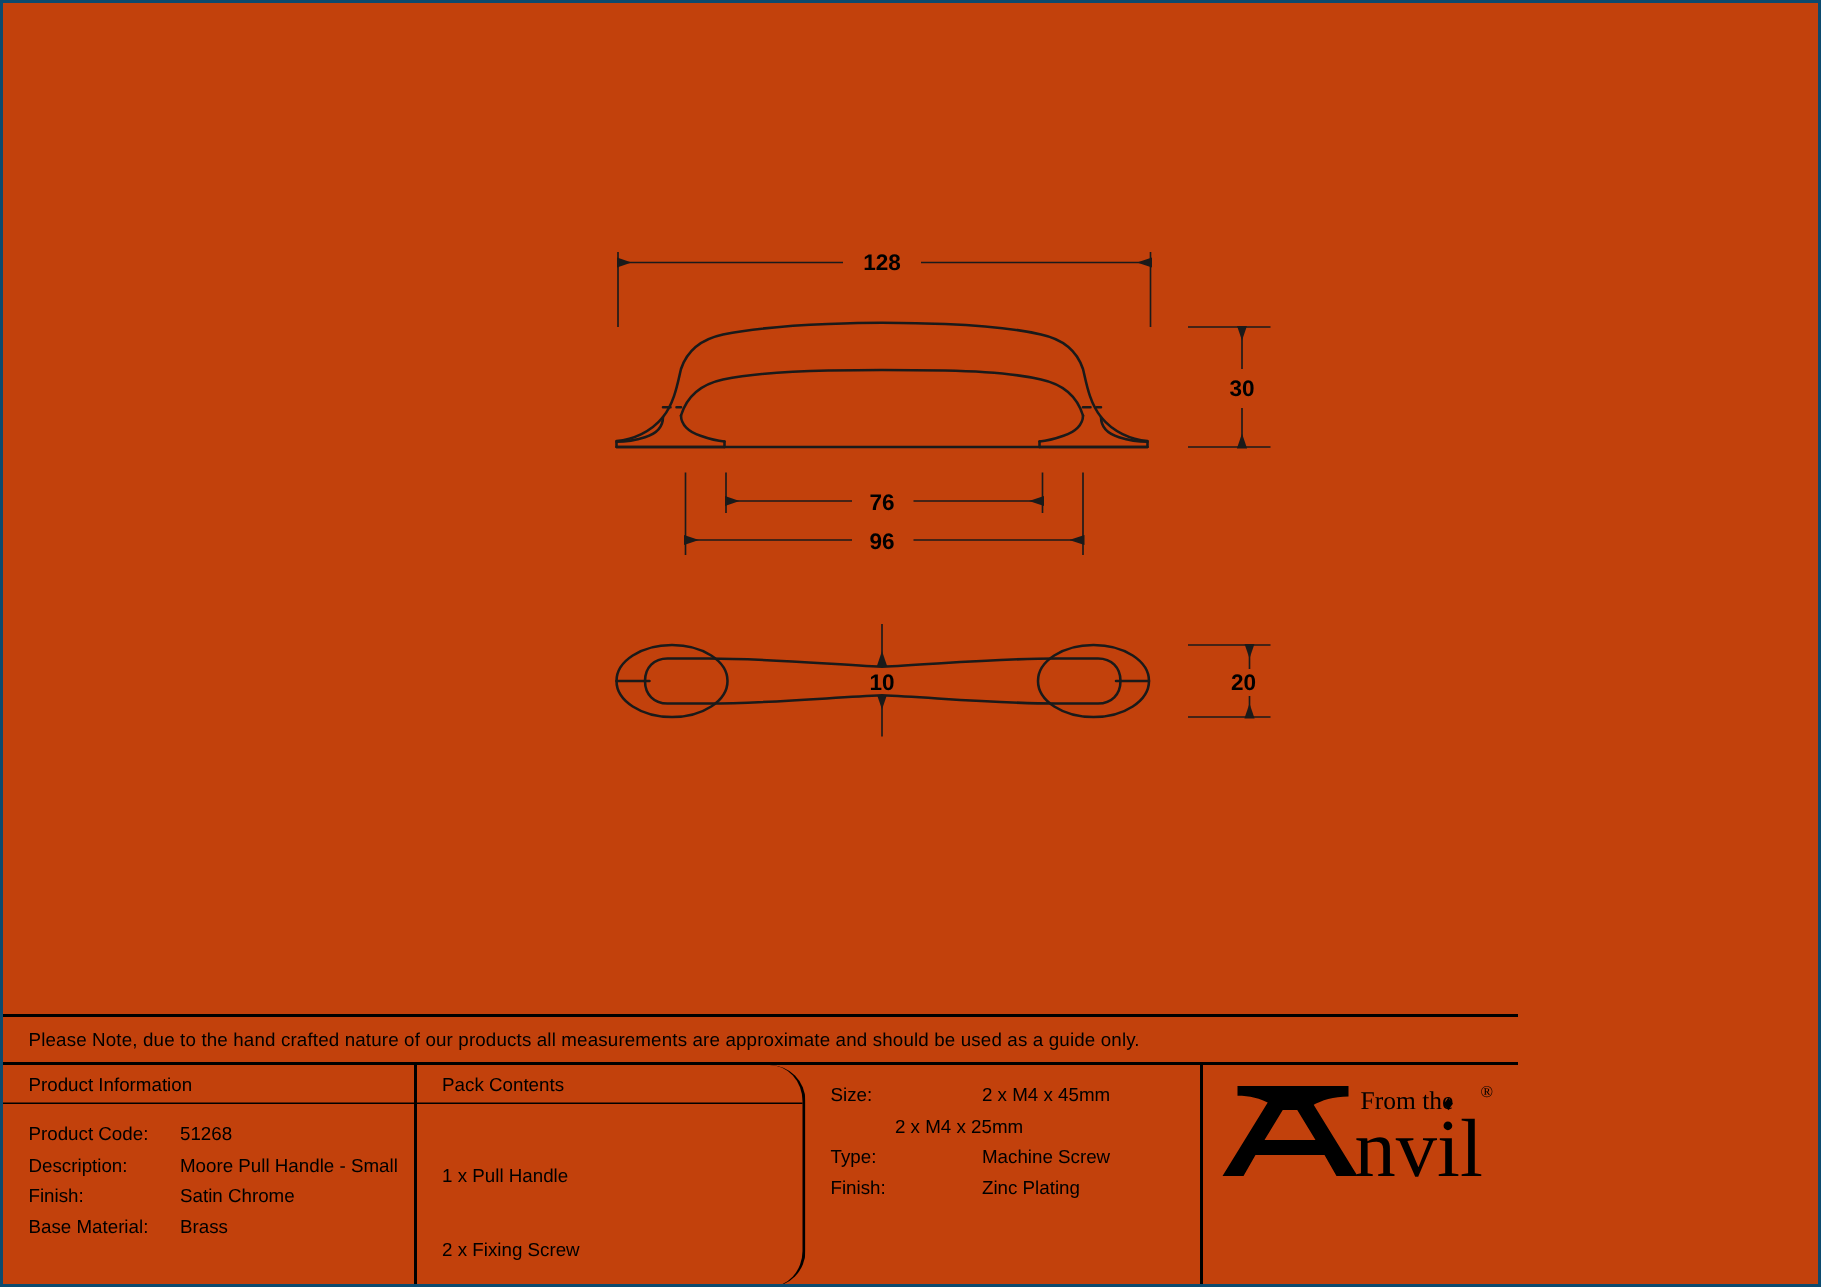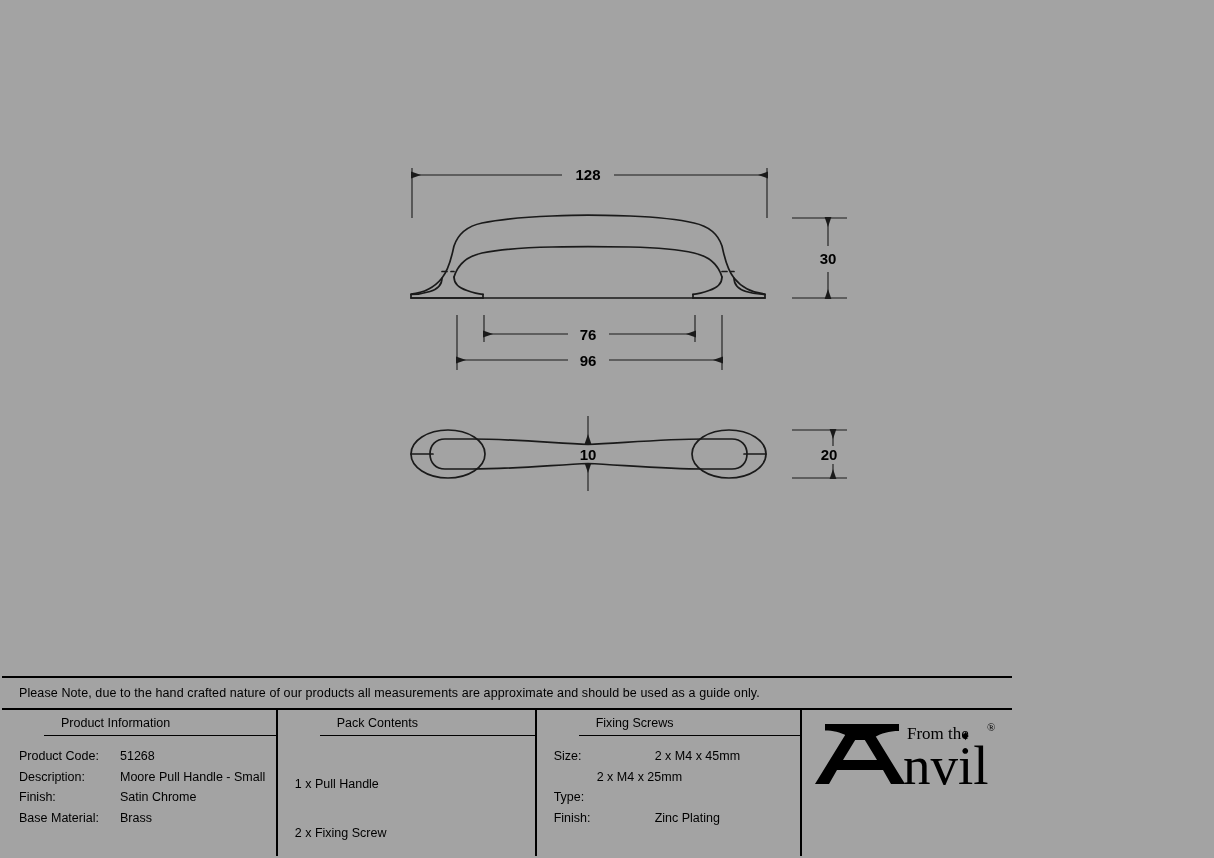--- a/index.html
+++ b/index.html
@@ -8,23 +8,23 @@
     background: #ffffff;
   }
   body {
     font-family: "Liberation Sans", sans-serif;
     color: #000000;
   }
   #sheet {
     position: relative;
     width: 1214px;
     height: 858px;
-    background: #a3a3a3;
-    box-sizing: border-box;
-    border: 2px solid #a3a3a3;
+    background: #c2410c;
+    box-sizing: border-box;
+    border: 2px solid #0c4a6e;
     overflow: hidden;
   }
   #drawing-area {
     position: absolute;
     left: 0;
     top: 0;
     width: 1214px;
     height: 676px;
   }
   #drawing-svg {
@@ -63,32 +63,31 @@
   #table-wrap {
     display: flex;
     height: 148px;
     box-sizing: border-box;
   }
   .tcol {
     box-sizing: border-box;
     position: relative;
   }
   .tcol.c1 { width: 344px; border-right: 2px solid #000000; }
-  .tcol.c2 { width: 323px; border-right: 2px solid #000000; }
+  .tcol.c2 { width: 323px; border-right: 2px solid #000000; border-radius: 24px; }
   .tcol.c3 { width: 331px; border-right: 2px solid #000000; }
   .tcol.c4 { width: 210px; }
   .col-head {
     box-sizing: border-box;
     height: 26px;
     border-bottom: 1.5px solid #000000;
     display: flex;
     align-items: center;
     padding-left: 17px;
     font-size: 12.5px;
-    margin-left: 42px;
   }
   .col-body {
     padding: 10px 0 0 17px;
     font-size: 12.5px;
   }
   .kv {
     display: flex;
     line-height: 20.6px;
   }
   .kv .k { width: 101px; flex: 0 0 101px; }
@@ -278,29 +277,29 @@
 
       <div class="tcol c2">
         <div class="col-head">Pack Contents</div>
         <div class="col-body">
           <div class="plain-line">1 x Pull Handle</div>
           <div class="plain-line">2 x Fixing Screw</div>
         </div>
       </div>
 
       <div class="tcol c3">
-        <div class="col-head">Fixing Screws</div>
         <div class="col-body">
           <div class="kv">
             <span class="k">Size:</span>
             <span class="v">2 x M4 x 45mm</span>
           </div>
           <div class="indent-v">2 x M4 x 25mm</div>
           <div class="kv">
             <span class="k">Type:</span>
+            <span class="v">Machine Screw</span>
           </div>
           <div class="kv">
             <span class="k">Finish:</span>
             <span class="v">Zinc Plating</span>
           </div>
         </div>
       </div>
 
       <div class="tcol c4">
         <div id="logo-cell">

